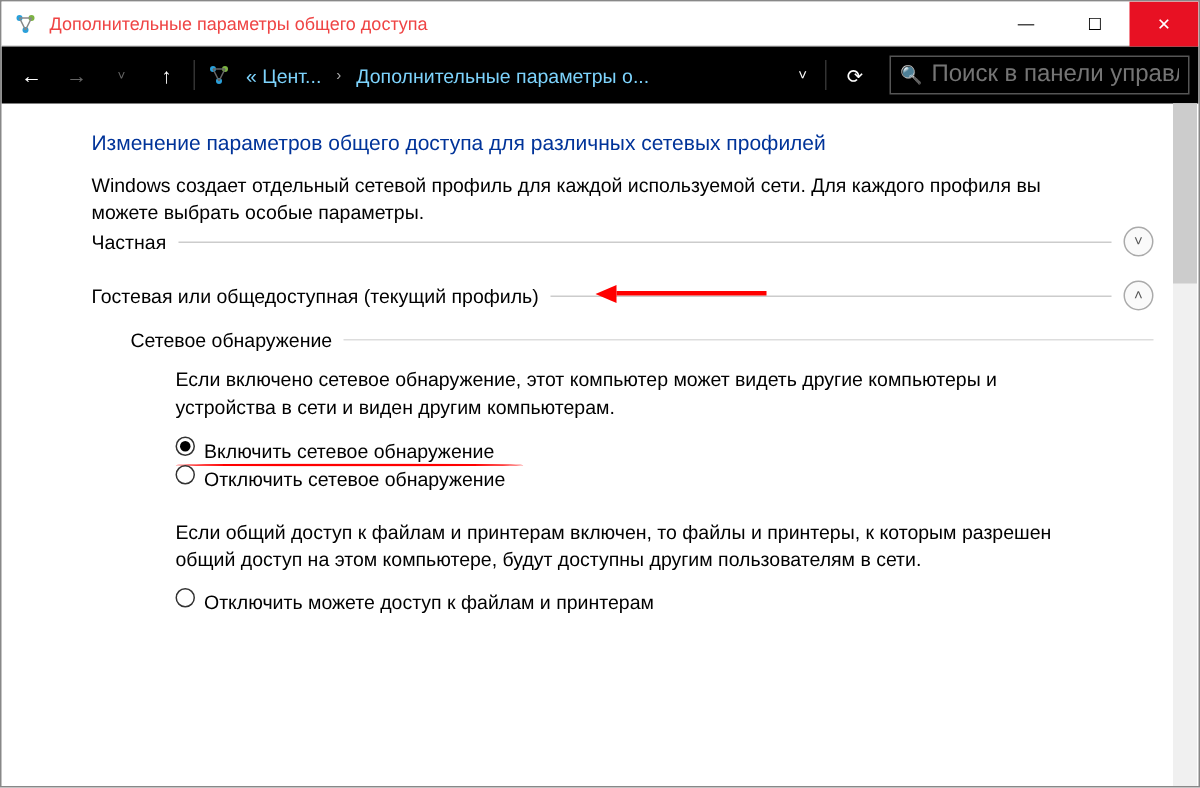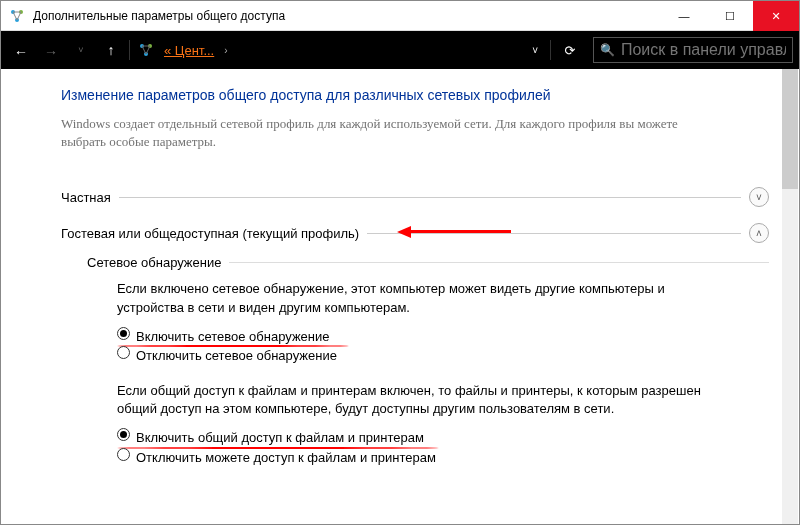--- a/index.html
+++ b/index.html
@@ -1,43 +1,43 @@
 <!DOCTYPE html>
 <html><head>
 <meta charset="utf-8">
 <style>
   * { box-sizing: border-box; margin: 0; padding: 0; }
   body { font-family: "Segoe UI", Tahoma, sans-serif; font-size: 13px; color: #000; background: #fff; width: 800px; height: 525px; overflow: hidden; border: 1px solid #888; }
   
   .titlebar { height: 30px; background: #fff; display: flex; align-items: center; padding-left: 8px; border-bottom: 1px solid #ddd; }
   .titlebar .app-icon { width: 16px; height: 16px; margin-right: 8px; position: relative; }
-  .titlebar .title { flex: 1; font-size: 12px; color: #000000; }
+  .titlebar .title { flex: 1; font-size: 12px; color: #ef4444; }
   .winbtns { display: flex; height: 100%; }
   .winbtn { width: 46px; height: 30px; display: flex; align-items: center; justify-content: center; font-size: 11px; }
   .winbtn.close { background: #e81123; color: #fff; }
   
   .navbar { height: 38px; background: #000; display: flex; align-items: center; color: #fff; padding: 0 6px; gap: 2px; }
   .navbtn { width: 28px; height: 28px; display: flex; align-items: center; justify-content: center; font-size: 14px; color: #fff; }
   .navbtn.disabled { color: #666; }
   .navbar .sep { width: 1px; height: 20px; background: #333; margin: 0 2px; }
   .navbar .small-icon { width: 16px; height: 16px; margin: 0 4px; }
-  .navbar .crumb { font-size: 13px; color: #f97316; padding: 0 4px; text-decoration: underline; }
+  .navbar .crumb { font-size: 13px; color: #7dd3fc; padding: 0 4px; }
   .navbar .crumb-arrow { font-size: 10px; color: #aaa; padding: 0 4px; }
   .navbar .crumb-dd { font-size: 10px; color: #fff; padding: 0 8px; }
   .navbar .refresh { width: 30px; text-align: center; font-size: 13px; }
   .searchbox { flex: 0 0 200px; height: 26px; border: 1px solid #555; display: flex; align-items: center; padding: 0 6px; margin-left: 6px; }
   .searchbox .sicon { font-size: 12px; color: #999; margin-right: 6px; }
   .searchbox input { background: transparent; border: none; color: #ffffff; font-size: 16px; width: 100%; outline: none; }
   
   .content { padding: 18px 30px 0 60px; position: relative; height: calc(100% - 68px); }
   .scrollbar { position: absolute; right: 1px; top: 0; width: 16px; height: 100%; background: #f0f0f0; }
   .scrollbar .thumb { width: 16px; height: 120px; background: #ccc; position: absolute; top: 0; }
   
   h1.main { color: #003399; font-size: 14px; font-weight: normal; margin-bottom: 12px; }
-  p.desc { font-size: 13px; color: #737373; line-height: 1.4; margin-bottom: 36px; padding-right: 50px; font-family: Liberation Serif, serif; }
+  p.desc { font-size: 13px; color: #000000; line-height: 1.4; margin-bottom: 0; padding-right: 50px; }
   
   .section-row { display: flex; align-items: center; margin-bottom: 16px; position: relative; }
   .section-row .label { font-size: 13px; color: #000; white-space: nowrap; }
   .section-row .line { flex: 1; height: 1px; background: #ccc; margin: 0 8px; }
   .chev-btn { width: 20px; height: 20px; border: 1px solid #aaa; border-radius: 50%; display: flex; align-items: center; justify-content: center; font-size: 10px; color: #555; background: #fafafa; }
   
   .arrow-annot { position: absolute; color: #ff0000; font-size: 18px; font-weight: bold; display: flex; align-items: center; }
   .arrow-annot .shaft { width: 100px; height: 3px; background: #ff0000; }
   .arrow-annot .head { width: 0; height: 0; border-top: 6px solid transparent; border-bottom: 6px solid transparent; border-right: 14px solid #ff0000; }
   
@@ -87,20 +87,21 @@
         <circle cx="4" cy="4" r="2" fill="#2aa0da"></circle>
         <circle cx="12" cy="4" r="2" fill="#7cb342"></circle>
         <circle cx="8" cy="12" r="2" fill="#2aa0da"></circle>
         <line x1="4" y1="4" x2="12" y2="4" stroke="#666" stroke-width="1"></line>
         <line x1="4" y1="4" x2="8" y2="12" stroke="#666" stroke-width="1"></line>
         <line x1="12" y1="4" x2="8" y2="12" stroke="#666" stroke-width="1"></line>
       </svg>
   </span>
   <span class="crumb">« Цент...</span>
   <span class="crumb-arrow">›</span>
+  <span class="crumb">Дополнительные параметры о...</span>
   <span style="flex:1"></span>
   <span class="crumb-dd">˅</span>
   <div class="sep"></div>
   <span class="refresh">⟳</span>
   <div class="searchbox">
     <span class="sicon">🔍</span>
     <input type="text" placeholder="Поиск в панели управления" style="">
   </div>
 </div>
 
@@ -144,23 +145,18 @@
       </div>
       <div class="radio-row">
         <span class="r"></span>
         <span>Отключить сетевое обнаружение</span>
       </div>
     </div>
 
     <p class="expl">Если общий доступ к файлам и принтерам включен, то файлы и принтеры, к которым разрешен общий доступ на этом компьютере, будут доступны другим пользователям в сети.</p>
     <div class="radios">
       <div class="radio-row">
-        <span class="r sel"></span>
-        <span>Включить общий доступ к файлам и принтерам</span>
-        <span class="underline-red" style="left:0; bottom:-1px; width:322px;"></span>
-      </div>
-      <div class="radio-row">
         <span class="r"></span>
         <span>Отключить можете доступ к файлам и принтерам</span>
       </div>
     </div>
   </div>
 </div>
 
 </body></html>

